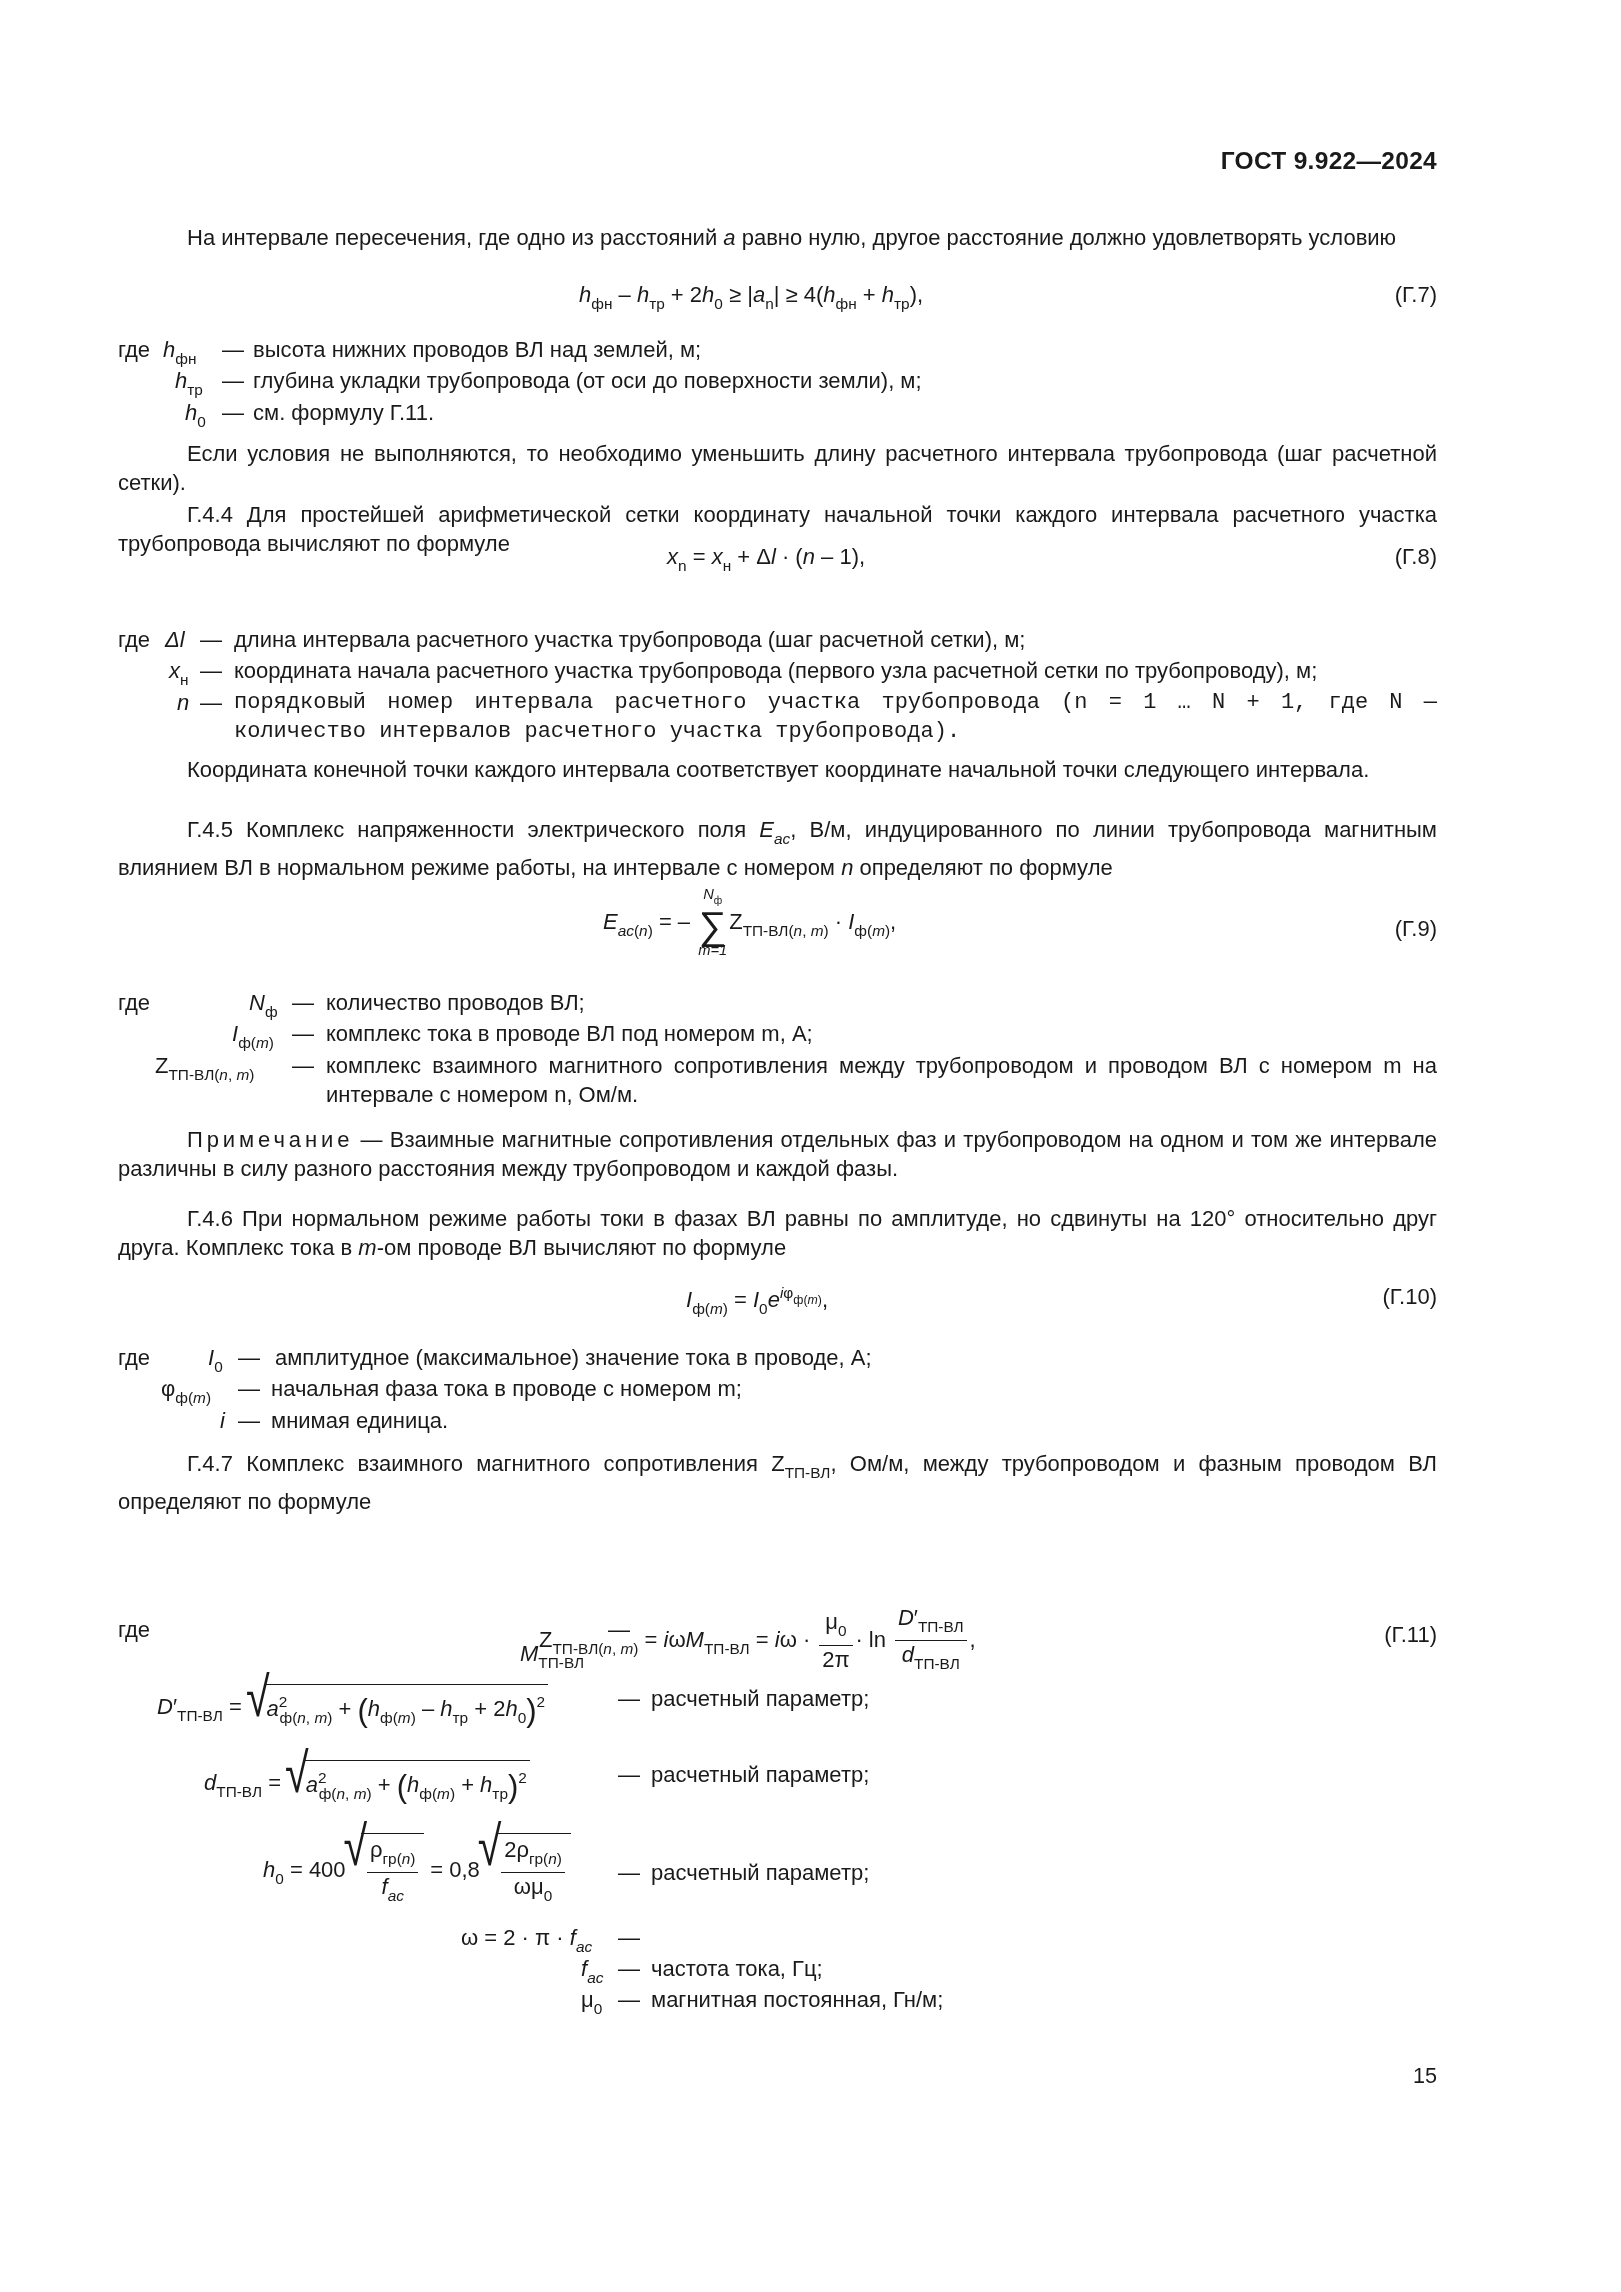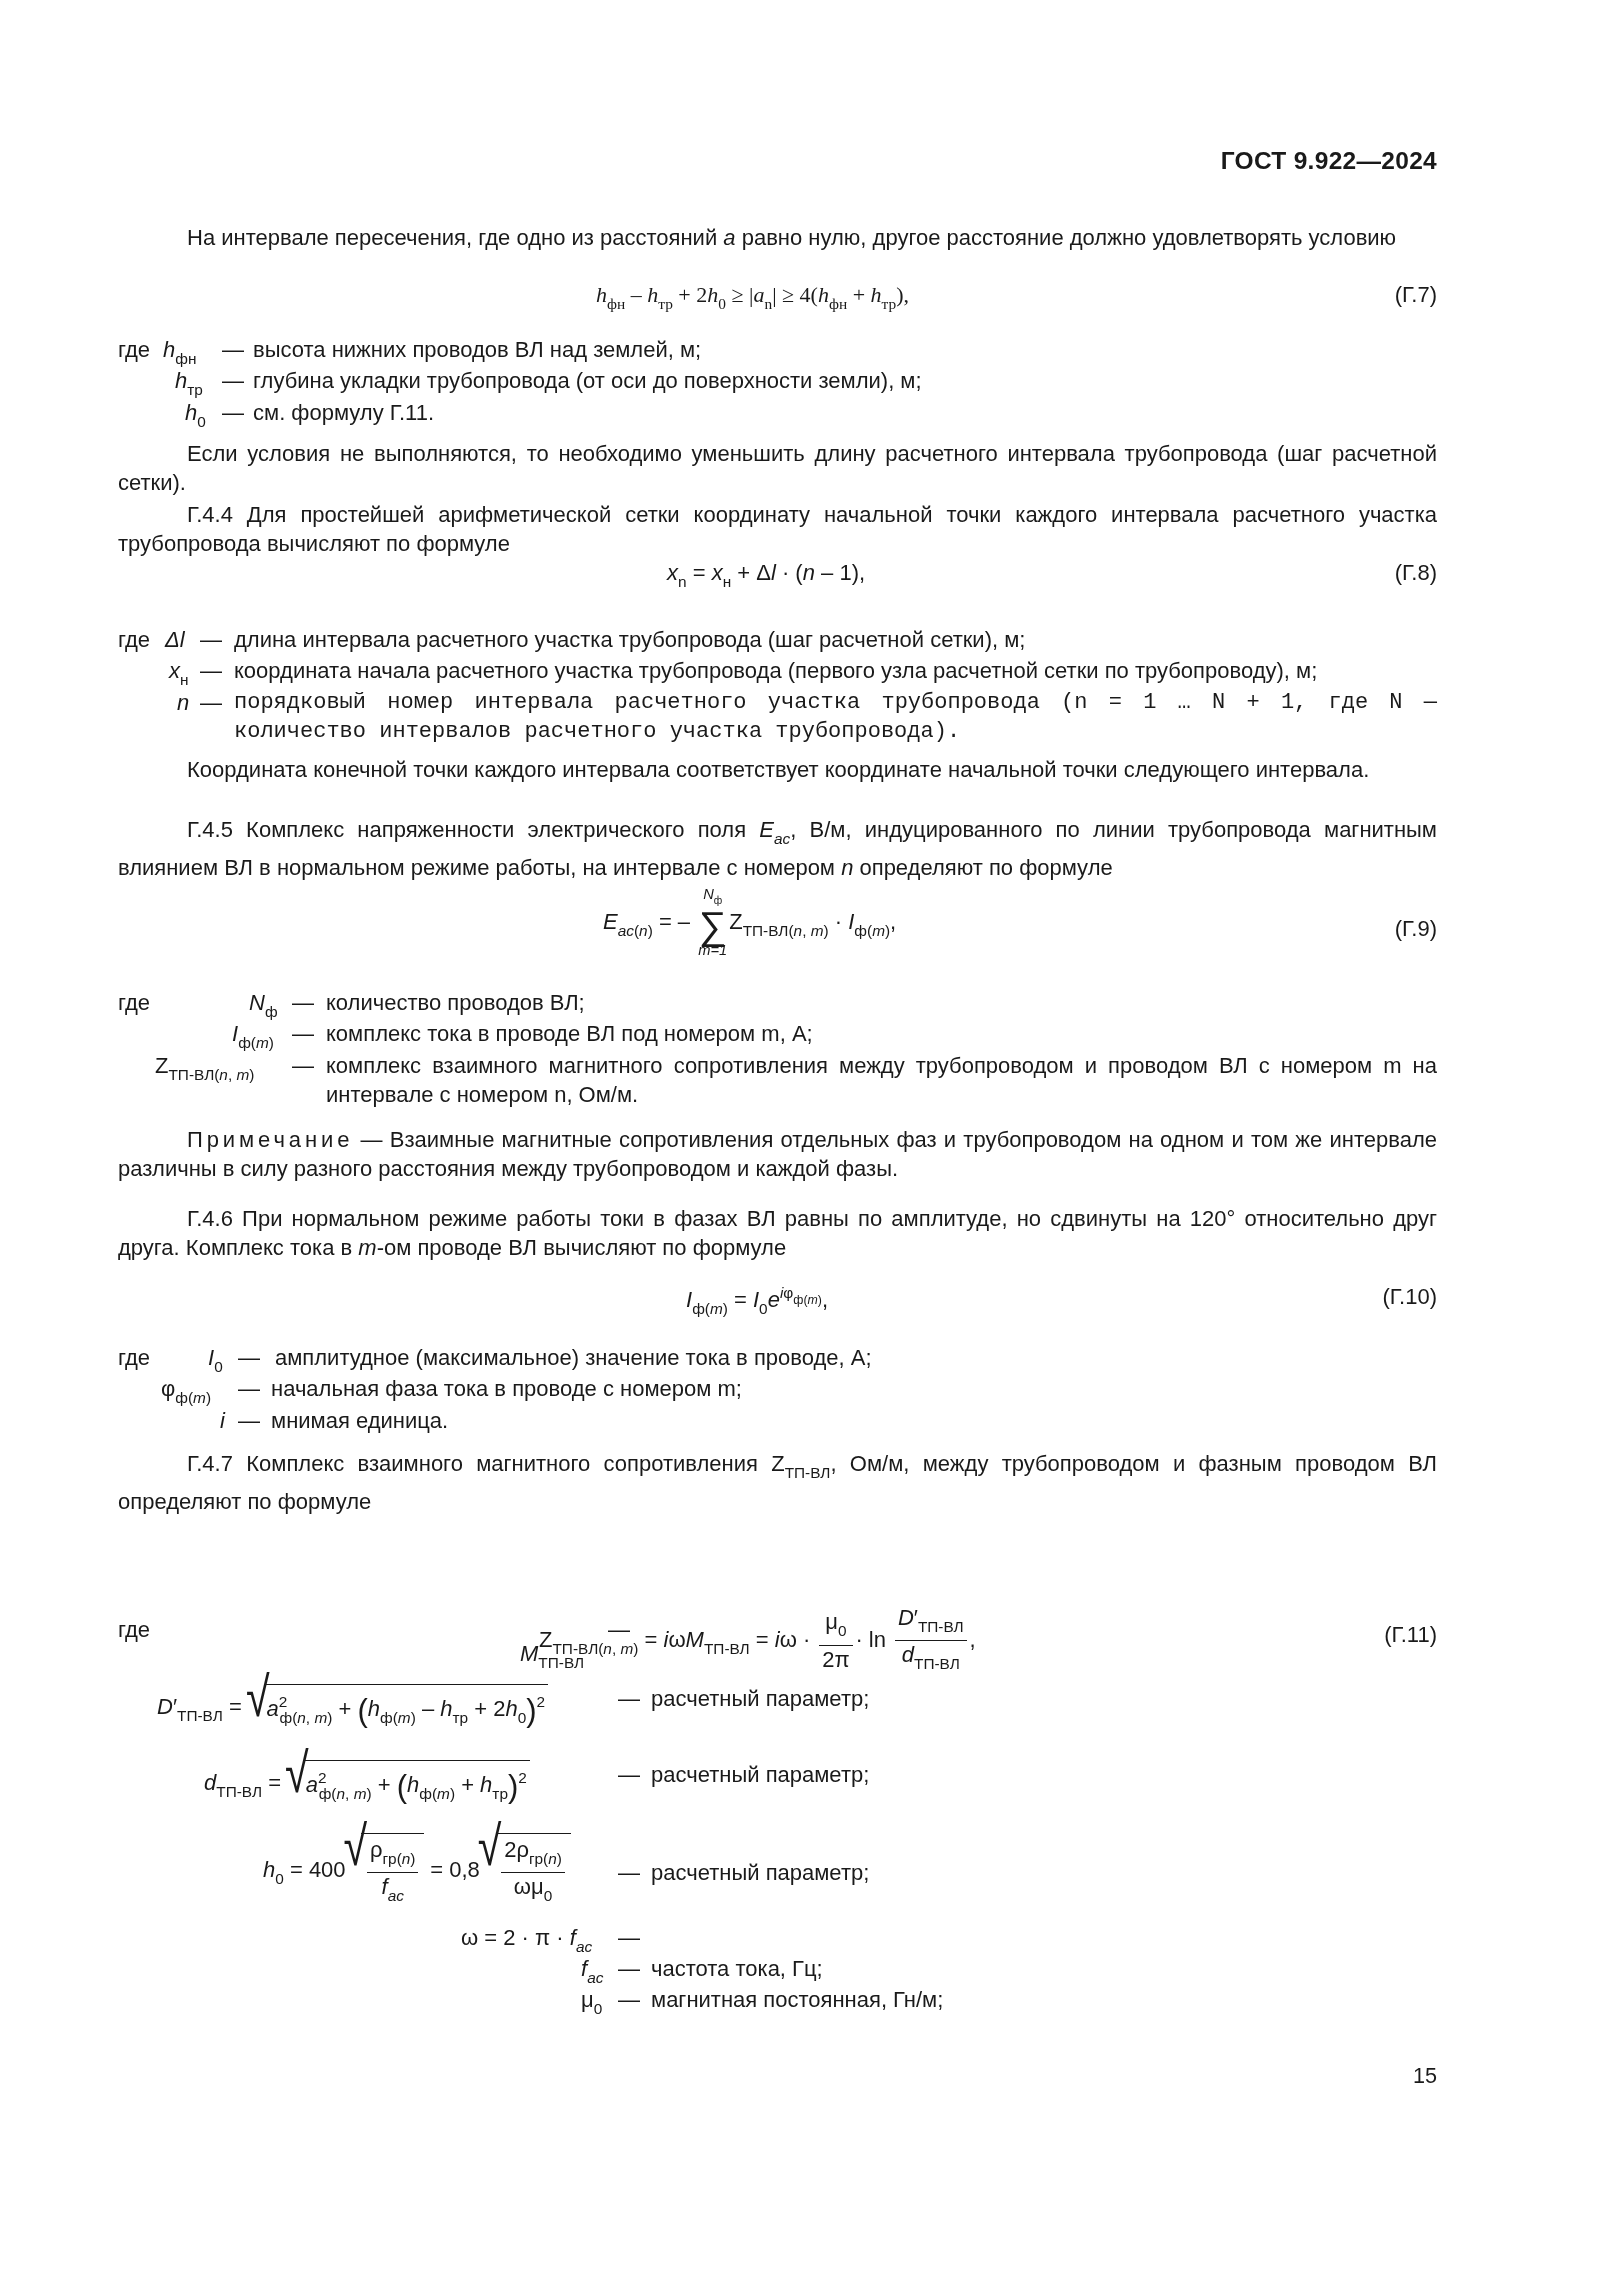--- a/index.html
+++ b/index.html
@@ -37,21 +37,21 @@
 </head>
 <body>
 
 <div class="page">
 
   <div class="header">ГОСТ 9.922—2024</div>
 
   <div class="blk p" style="top:223px;"><span>На интервале пересечения, где одно из расстояний </span><i>a</i><span> равно нулю, другое расстояние должно удовлетворять условию</span></div>
 
   <div class="eq" style="top:282px;">
-    <span class="f" style="left:478px;font-family:Liberation Serif, serif;"><i>h</i><sub>фн</sub> – <i>h</i><sub>тр</sub> + 2<i>h</i><sub>0</sub> ≥ |<i>a<sub>n</sub></i>| ≥ 4(<i>h</i><sub>фн</sub> + <i>h</i><sub>тр</sub>),</span>
+    <span class="f" style="left:461px;"><i>h</i><sub>фн</sub> – <i>h</i><sub>тр</sub> + 2<i>h</i><sub>0</sub> ≥ |<i>a<sub>n</sub></i>| ≥ 4(<i>h</i><sub>фн</sub> + <i>h</i><sub>тр</sub>),</span>
     <span class="num">(Г.7)</span>
   </div>
 
   <div class="def" style="top:335px;height:98px;">
     <span class="gde" style="top:0;">где</span>
     <span class="sym" style="left:45px;top:0;"><i>h</i><sub>фн</sub></span>
     <span class="dash" style="left:104px;top:0;">—</span>
     <span class="txt" style="left:135px;top:0;">высота нижних проводов ВЛ над землей, м;</span>
 
     <span class="sym" style="left:57px;top:31px;"><i>h</i><sub>тр</sub></span>
@@ -59,21 +59,21 @@
     <span class="txt" style="left:135px;top:31px;">глубина укладки трубопровода (от оси до поверхности земли), м;</span>
 
     <span class="sym" style="left:67px;top:63px;"><i>h</i><sub>0</sub></span>
     <span class="dash" style="left:104px;top:63px;">—</span>
     <span class="txt" style="left:135px;top:63px;">см. формулу Г.11.</span>
   </div>
 
   <div class="blk p" style="top:439px;">Если условия не выполняются, то необходимо уменьшить длину расчетного интервала трубопровода (шаг расчетной сетки).</div>
   <div class="blk p" style="top:500px;">Г.4.4 Для простейшей арифметической сетки координату начальной точки каждого интервала расчетного участка трубопровода вычисляют по формуле</div>
 
-  <div class="eq" style="top:560px;">
+  <div class="eq" style="top:544px;">
     <span class="f" style="left:549px;"><i>x<sub>n</sub></i> = <i>x</i><sub>н</sub> + Δ<i>l</i> · (<i>n</i> – 1),</span>
     <span class="num">(Г.8)</span>
   </div>
 
   <div class="def" style="top:625px;height:127px;">
     <span class="gde" style="top:0;">где</span>
     <span class="sym" style="left:47px;top:0;"><i>Δl</i></span>
     <span class="dash" style="left:82px;top:0;">—</span>
     <span class="txt" style="left:116px;top:0;">длина интервала расчетного участка трубопровода (шаг расчетной сетки), м;</span>
 

